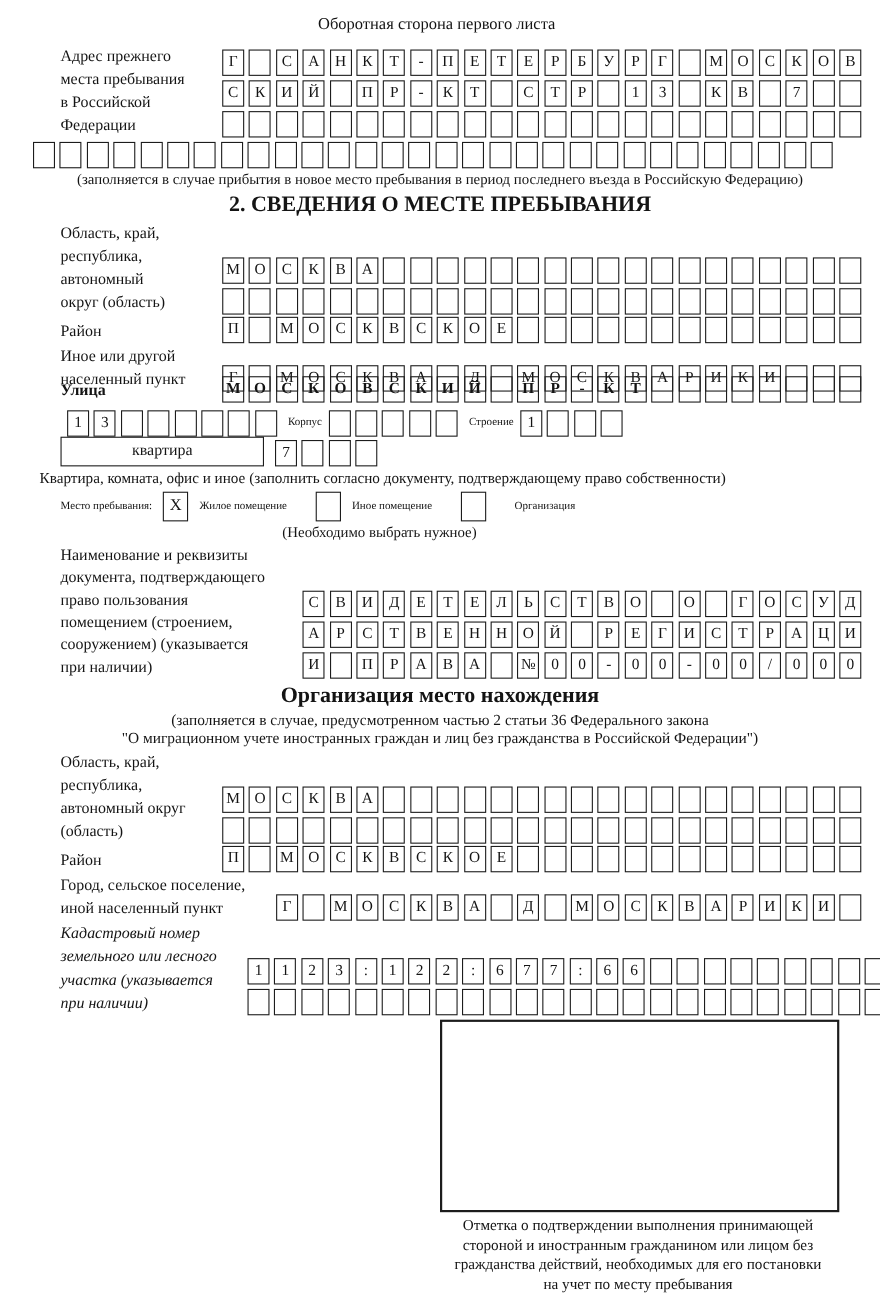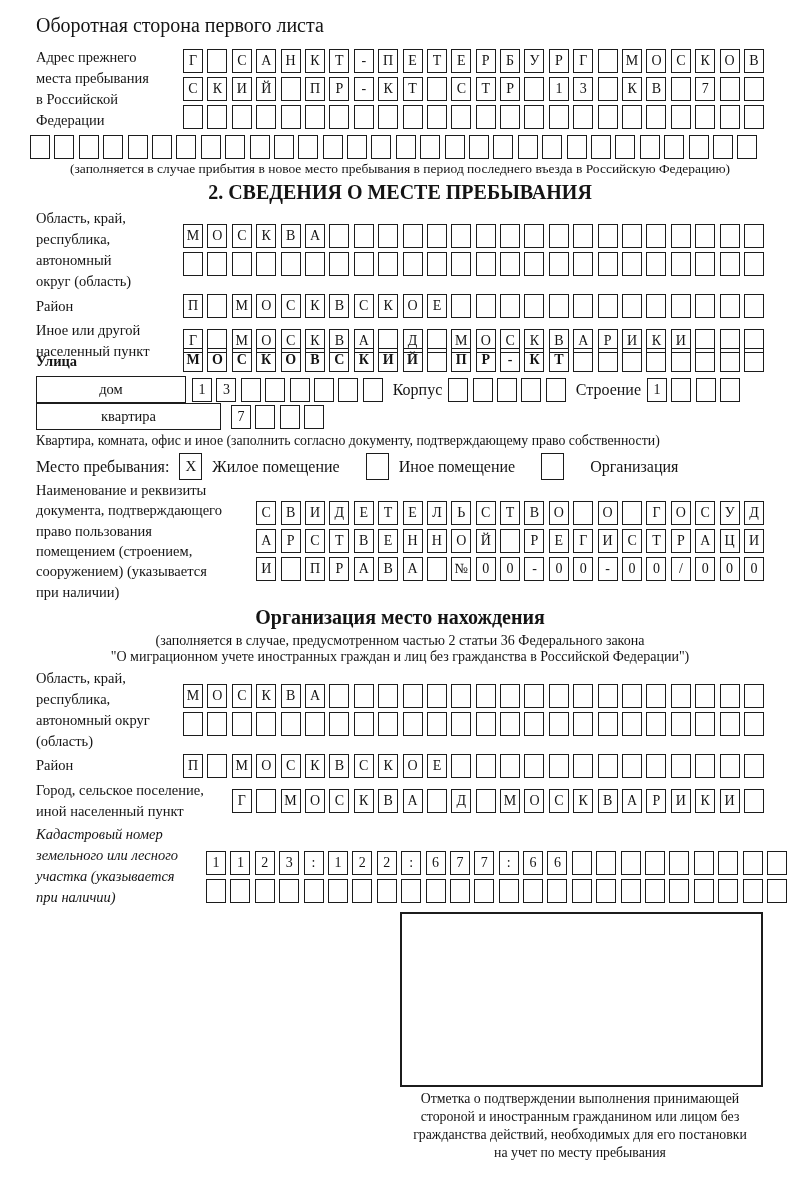--- a/index.html
+++ b/index.html
@@ -2,40 +2,40 @@
 <html><head>
 <meta charset="utf-8">
 <style>
   html,body{margin:0;padding:0;background:#fff;}
   .page{
     width:800px;height:1180px;box-sizing:border-box;
     padding:14px 36px 0 36px;overflow:hidden;
     font-family:"Liberation Serif","DejaVu Serif",serif;color:#141414;
     position:relative;
   }
-  .hdr{text-align:left;font-size:20px;padding-right:6px;margin-bottom:10px;}
-  .frow{display:flex;align-items:center;width:100%;}
+  .hdr{text-align:center;font-size:15px;padding-right:6px;margin-bottom:10px;}
+  .frow{display:flex;align-items:flex-end;width:100%;margin-left:19px;}
   .flabel{font-size:14.5px;line-height:1.45;flex:none;white-space:pre-line;}
   .cells{display:flex;flex:none;margin-left:auto;}
   .cellcol{display:flex;flex-direction:column;row-gap:4px;margin-left:auto;}
   .cellcol .cells{margin-left:0;}
   .cell{
     box-sizing:border-box;width:20px;height:24px;flex:none;
     border:1.7px solid #1c1c1c;margin-right:4.4px;
     display:flex;align-items:center;justify-content:center;
     font-size:14px;line-height:1;
   }
   .cells .cell:last-child{margin-right:0;}
   .fullrow{margin-left:-6px;margin-top:4px;}
   .note{font-size:13.5px;text-align:center;margin:2px 0 3px 0;white-space:pre-line;}
   .note-left{font-size:13.8px;text-align:left;margin:3px 0 4px 0;}
   .sect-title{font-size:20px;font-weight:bold;text-align:center;margin:4px 0 4px 0;}
   .typebox{box-sizing:border-box;border:1.7px solid #1c1c1c;height:27px;flex:none;
     display:flex;align-items:center;justify-content:center;font-size:14.5px;}
-  .inline-lbl{font-size:16px;line-height:27px;flex:none;}
+  .inline-lbl{font-size:10px;line-height:27px;flex:none;}
   .chkbox{box-sizing:border-box;border:1.7px solid #1c1c1c;width:23px;height:27px;flex:none;
     display:flex;align-items:center;justify-content:center;font-size:15px;}
   .mt2{margin-top:2px;} .mt4{margin-top:4px;}
   .stamp-box{box-sizing:border-box;border:2px solid #1c1c1c;width:363px;height:175px;
     margin-left:364px;margin-top:4px;}
   .stamp-caption{width:372px;margin-left:358px;font-size:13.8px;line-height:1.3;
     text-align:center;white-space:pre-line;margin-top:3px;}
   .gap6{width:6px;flex:none;} .gap10{width:10px;flex:none;} .gap26{width:26px;flex:none;}
 </style>
 </head>
@@ -313,21 +313,20 @@
         <div class="cell"></div>
         <div class="cell"></div>
         <div class="cell"></div>
         <div class="cell"></div>
         <div class="cell"></div>
         <div class="cell"></div>
       </div>
   </div>
 
   <div class="frow mt4">
-    <div class="typebox" style="width:150px;">дом</div>
     <div class="gap6"></div>
     <div class="cells" style="margin-left:0;">
         <div class="cell">1</div>
         <div class="cell">3</div>
         <div class="cell"></div>
         <div class="cell"></div>
         <div class="cell"></div>
         <div class="cell"></div>
         <div class="cell"></div>
         <div class="cell"></div>
@@ -373,20 +372,21 @@
     <div class="inline-lbl">Жилое помещение</div>
     <div class="gap26"></div>
     <div class="chkbox"></div>
     <div class="gap10"></div>
     <div class="inline-lbl">Иное помещение</div>
     <div class="gap26"></div>
     <div class="chkbox"></div>
     <div class="gap26"></div>
     <div class="inline-lbl">Организация</div>
   </div>
+  <div class="note" style="margin-right:110px;">(Необходимо выбрать нужное)</div>
 
   <div class="frow">
     <div class="flabel" style="width:205px;line-height:1.4;">Наименование и реквизиты
 документа, подтверждающего
 право пользования
 помещением (строением,
 сооружением) (указывается
 при наличии)</div>
     <div class="cellcol">
       <div class="cells">

